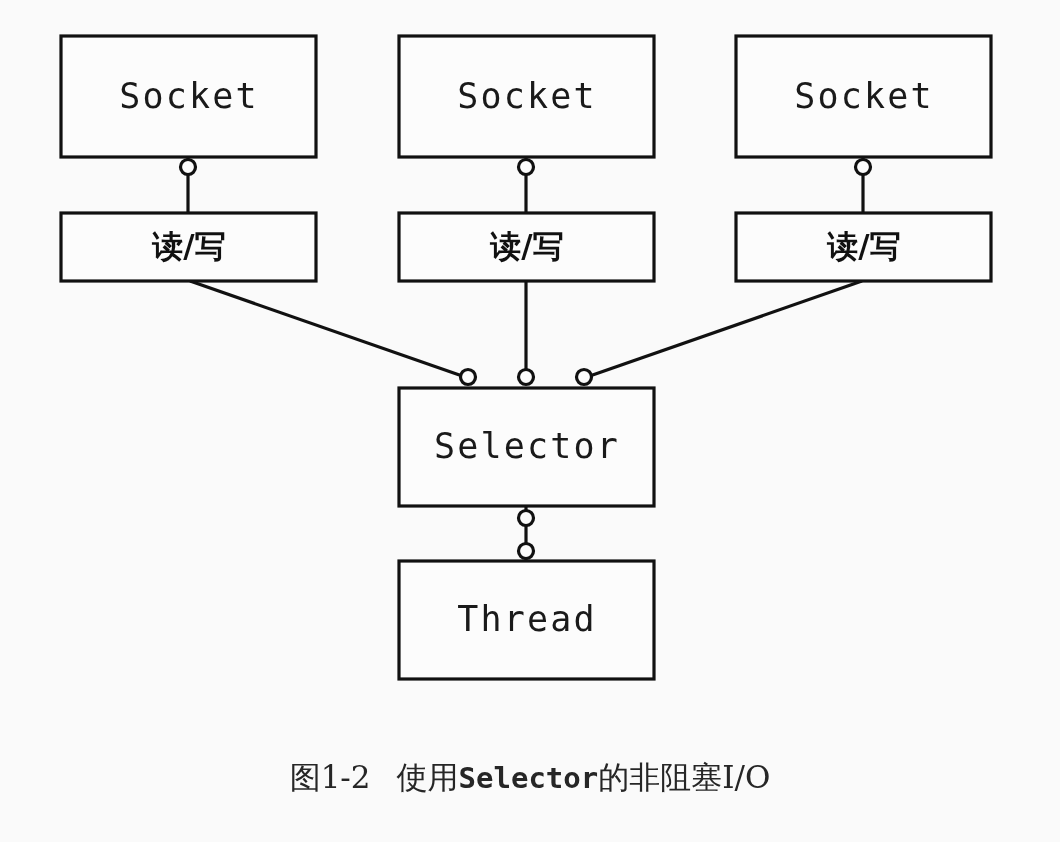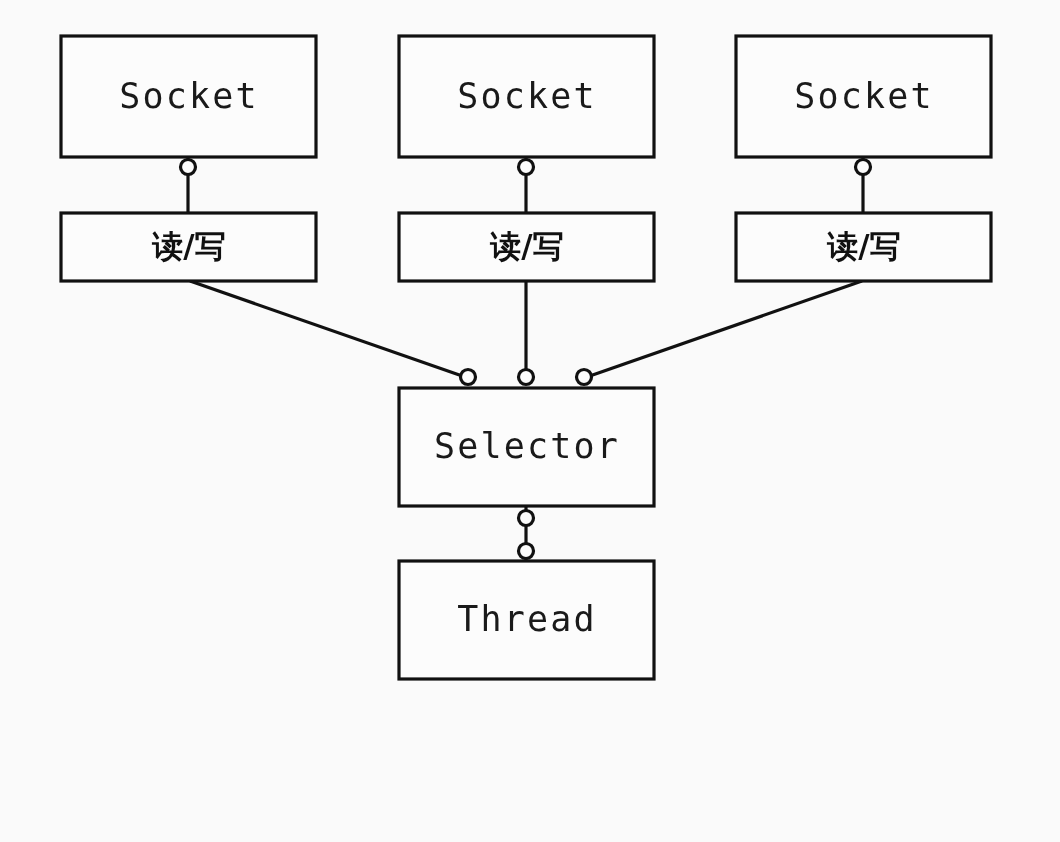--- a/index.html
+++ b/index.html
@@ -147,14 +147,17 @@
 
       <circle class="port-circle" cx="468" cy="377" r="7.5"></circle>
       <circle class="port-circle" cx="526" cy="377" r="7.5"></circle>
       <circle class="port-circle" cx="584" cy="377" r="7.5"></circle>
 
       <circle class="port-circle" cx="526" cy="518" r="7.5"></circle>
       <circle class="port-circle" cx="526" cy="551" r="7.5"></circle>
     </g>
   </svg>
 
+  <div id="caption">
+    <span>图1-2</span><span class="cap-gap"></span><span>使用</span><span class="cap-mono">Selector</span><span>的非阻塞I/O</span>
+  </div>
 
 </div>
 
 </body></html>

